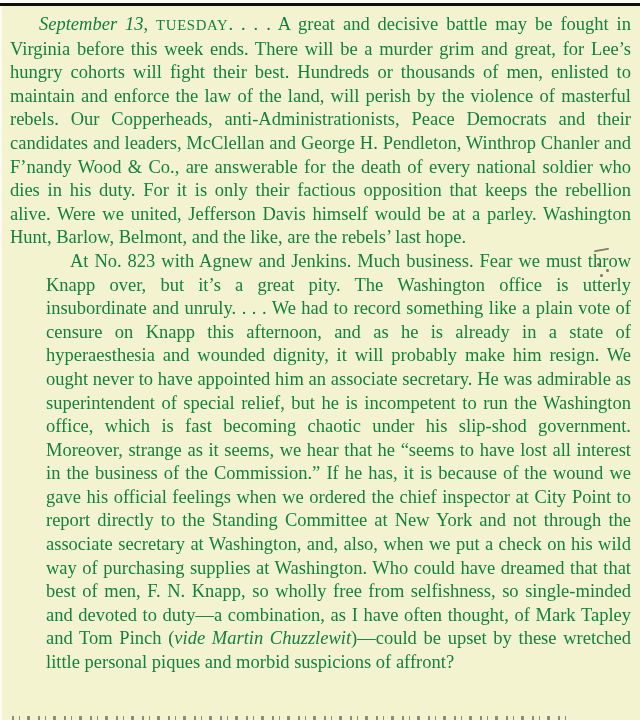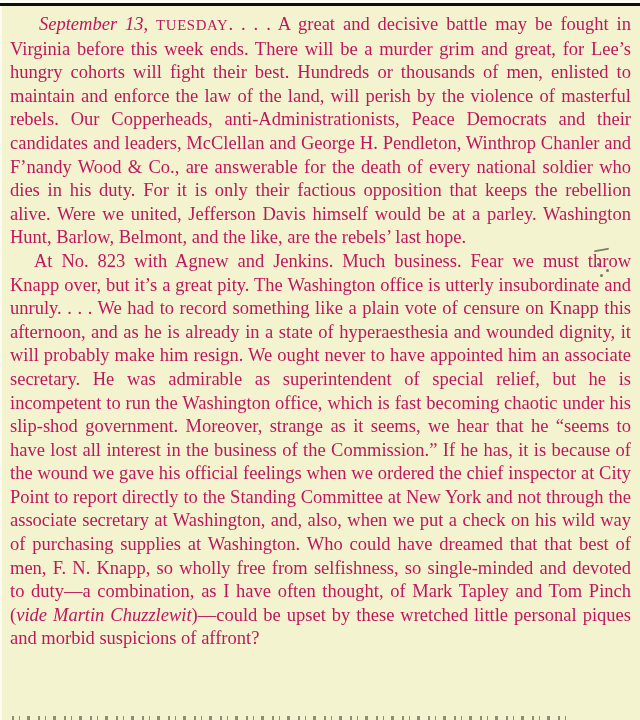--- a/index.html
+++ b/index.html
@@ -25,30 +25,30 @@
     }
     .page {
       position: absolute;
       top: 6px; left: 0;
       width: 640px; height: 714px;
       background: #f3f4cf;
       box-shadow: inset 2px 0 0 #fbfbf0;
     }
     .content {
       padding: 7px 9px 0 10px;
-      color: #be185d;
+      color: #15803d;
       font-size: 18.5px;
       line-height: 23.6px;
       text-align: justify;
     }
     .para {
       margin: 0;
     }
     .para-1 { text-indent: 29px; }
-    .para-2 { text-indent: 24px; }
+    .para-2 { text-indent: 24px; margin-left: 36px; }
     .italic { font-style: italic; }
     .smallcaps {
       font-size: 0.8em;
       letter-spacing: 0.045em;
     }
     
     .margin-mark-dash {
       position: absolute;
       top: 243px; left: 594px;
       width: 15px; height: 2px;

